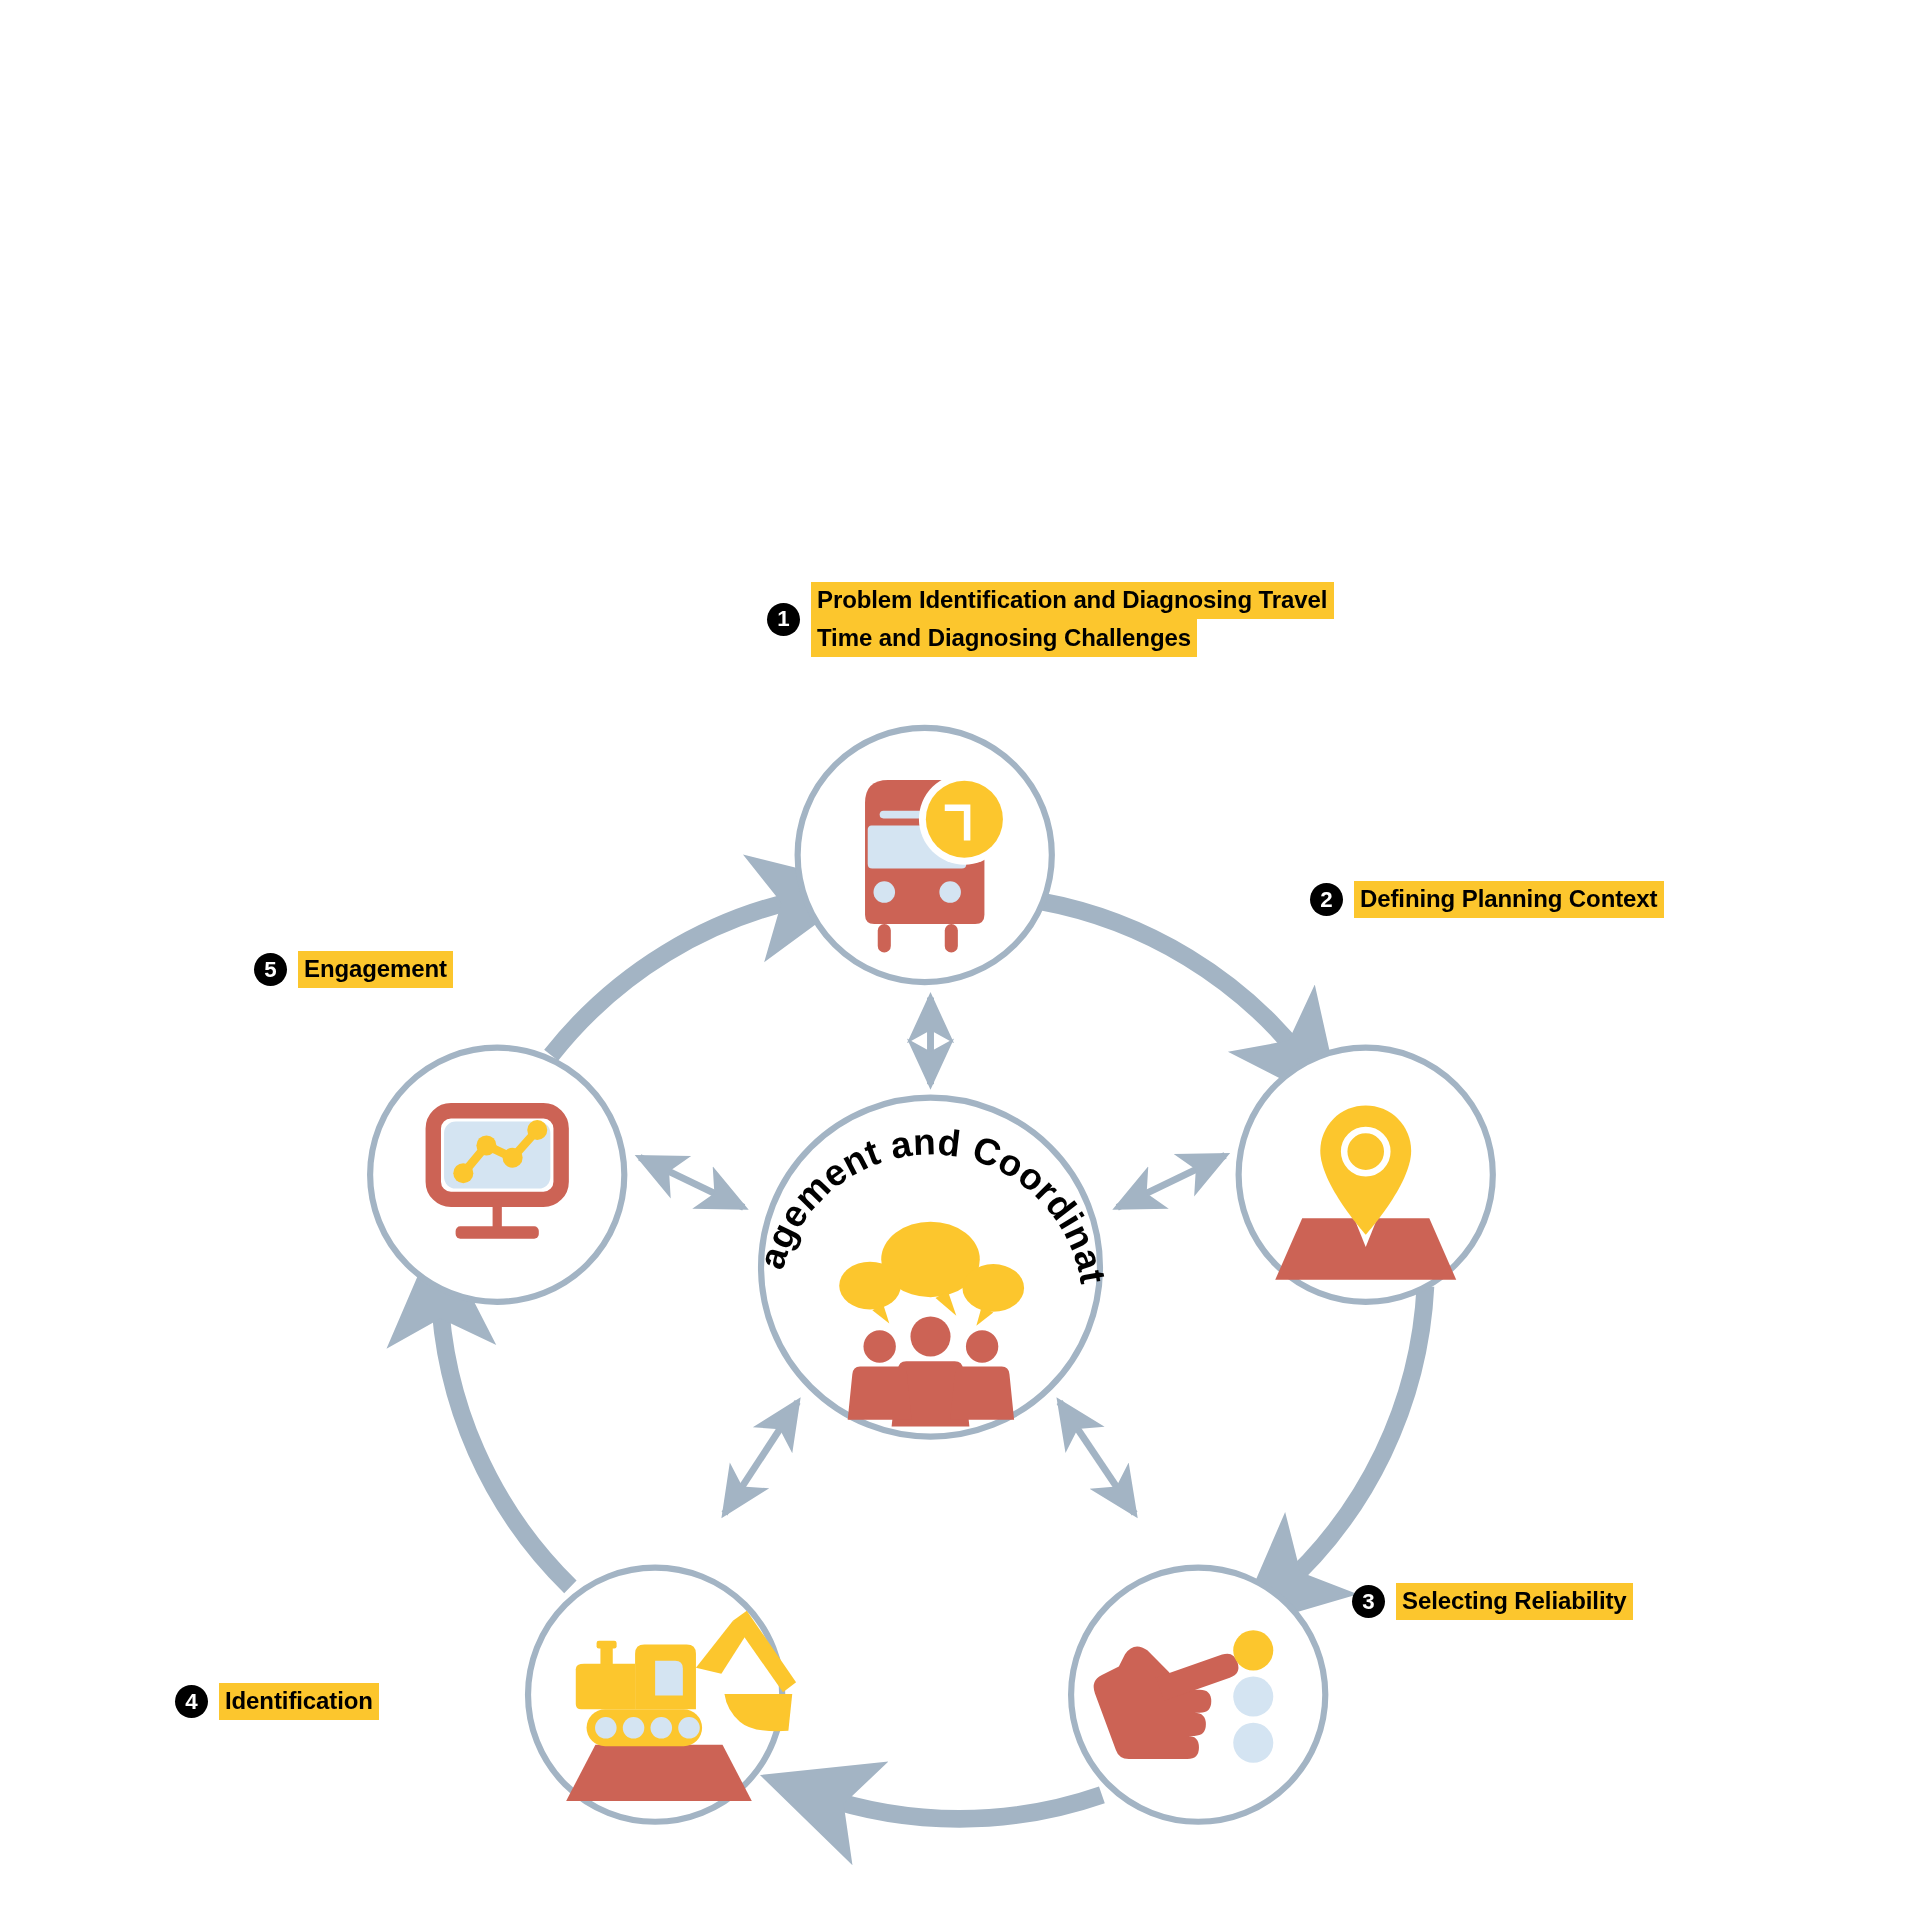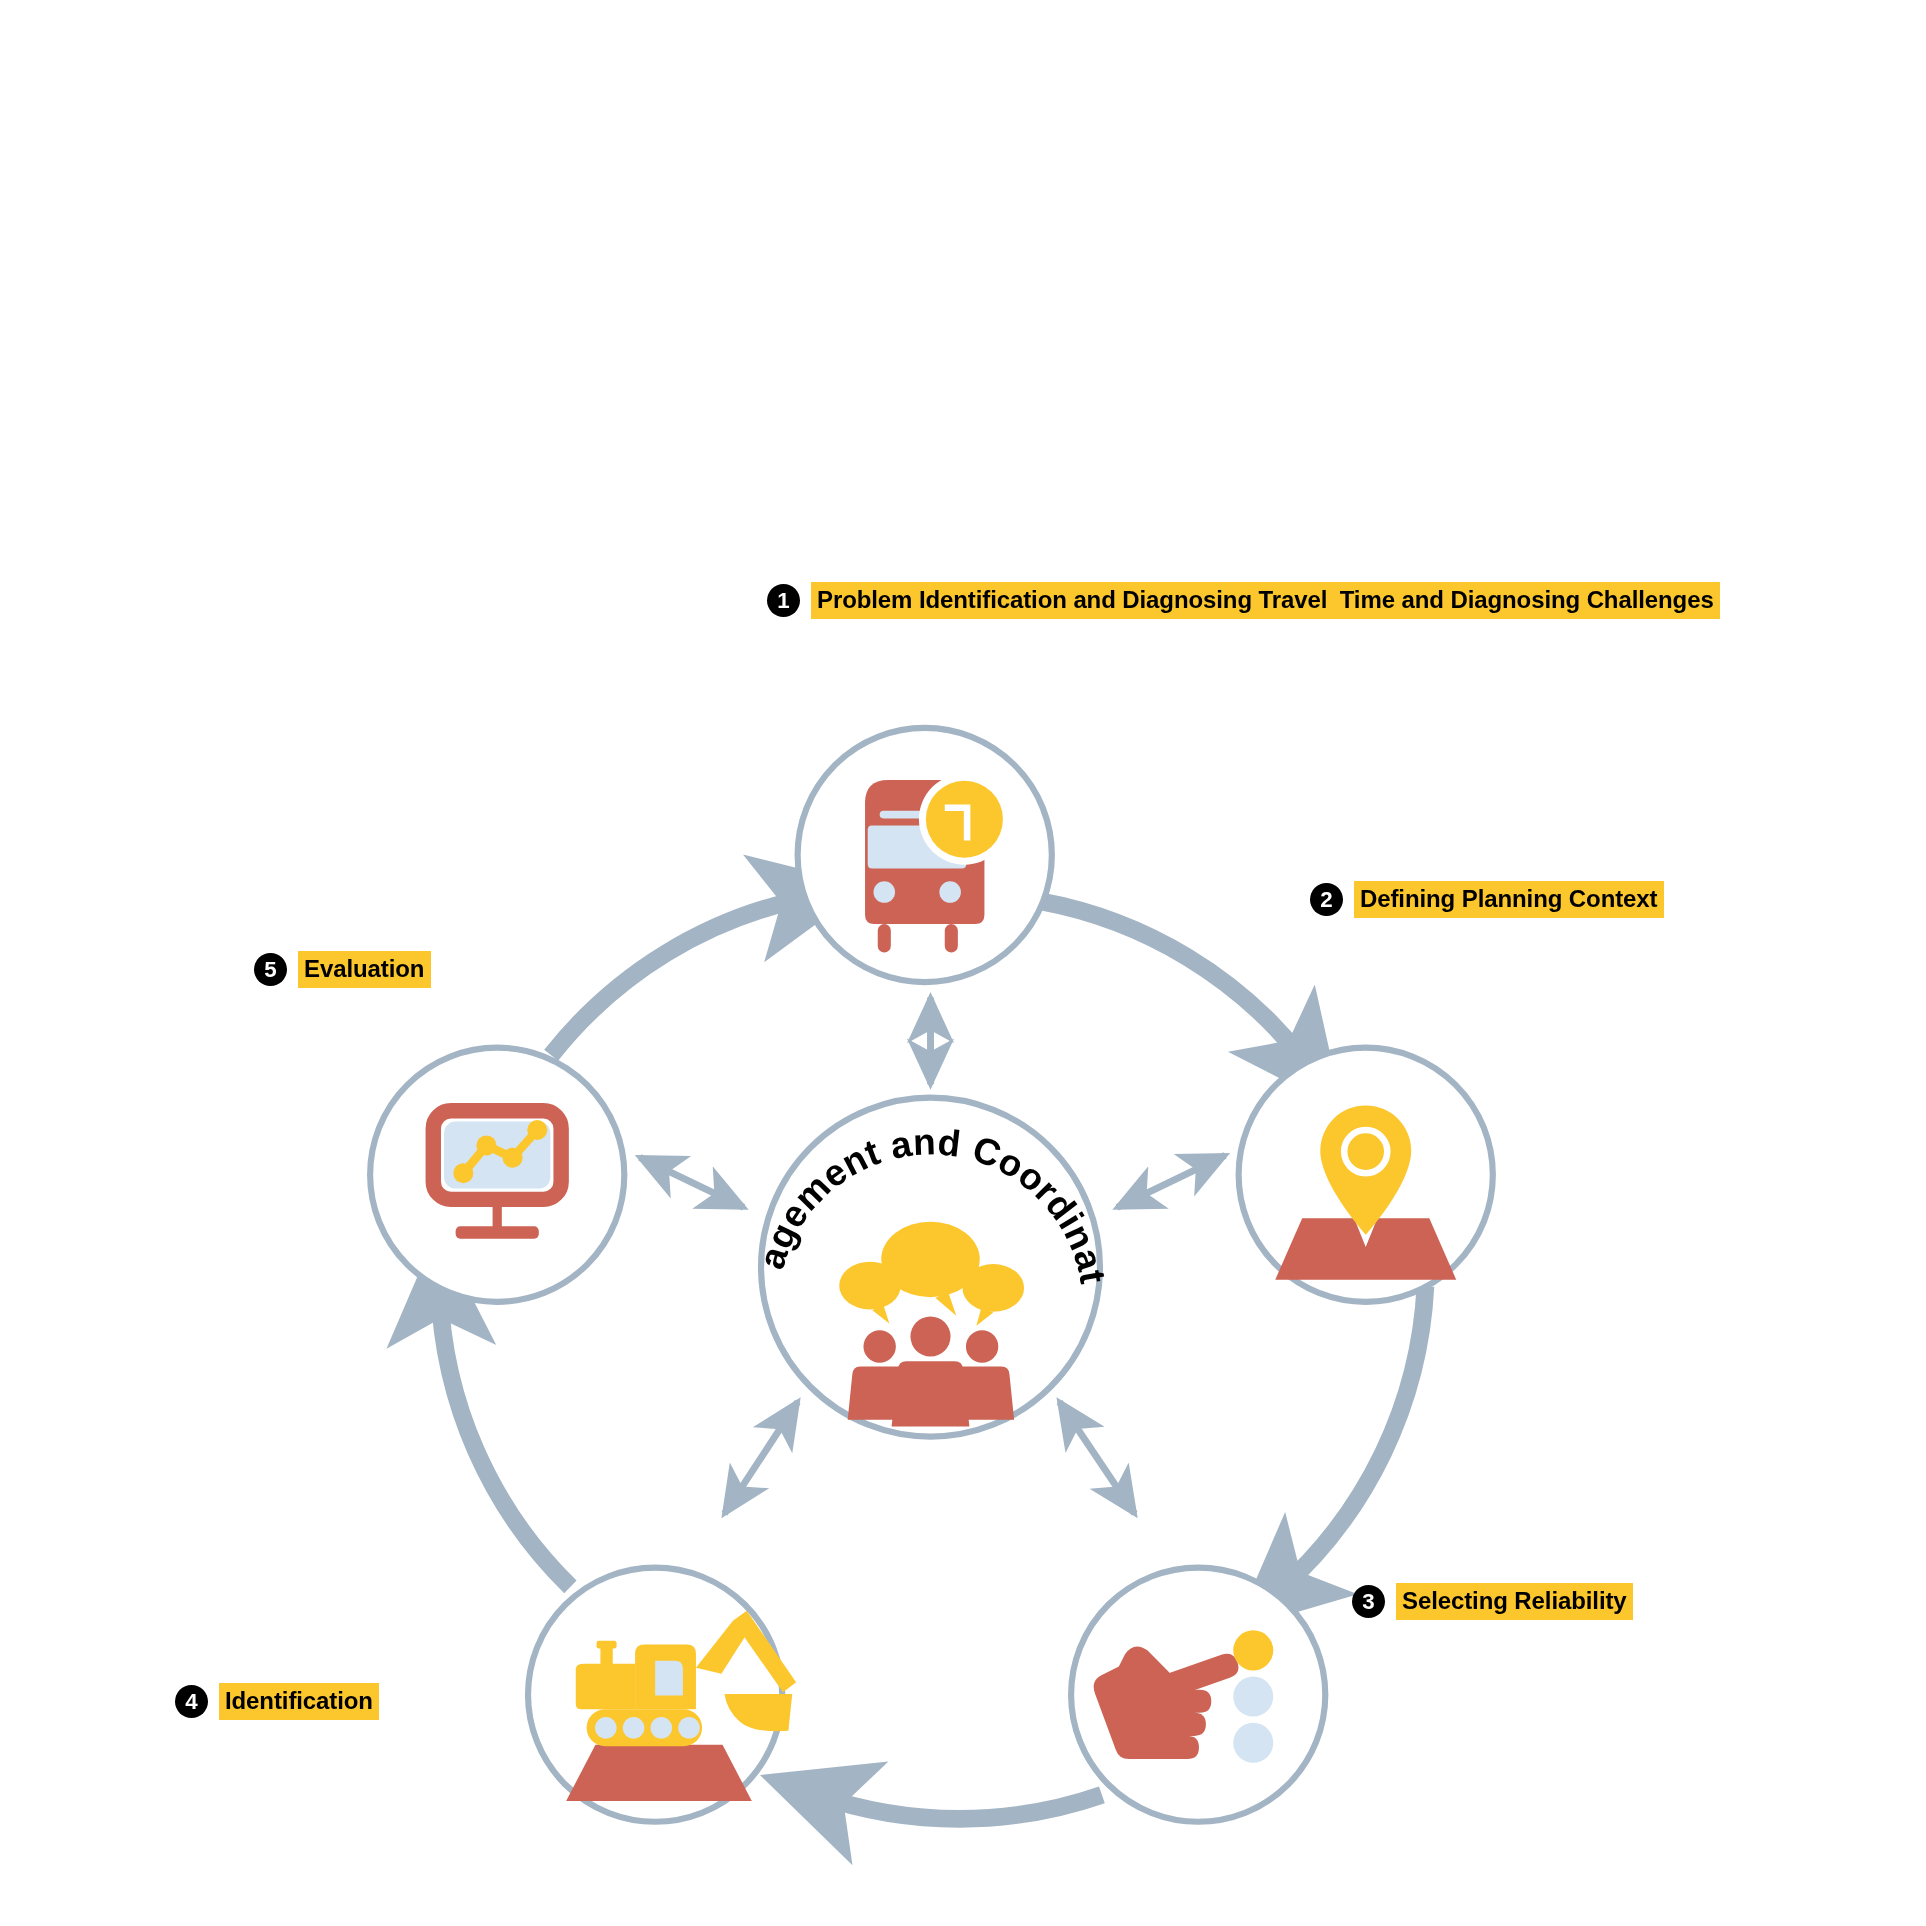--- a/index.html
+++ b/index.html
@@ -44,21 +44,21 @@
     font-weight: bold;
     display: flex;
     align-items: center;
     justify-content: center;
     line-height: 1;
     margin-right: 10.8px;
     font-family: "Liberation Sans", sans-serif;
   }
   .label-text-wrap {
     display: flex;
-    flex-direction: row;
+    flex-direction: column;
     align-items: flex-start;
     text-align: right;
   }
   .label-text {
     background: #FCC62D;
     color: #000000;
     font-size: 24px;
     font-weight: bold;
     line-height: 1.30;
     padding: 2.3px 6.2px 3.9px 6.2px;
@@ -253,18 +253,18 @@
   <div class="label-group" style="left:175px; top:1683px;">
     <div class="label-num">4</div>
     <div class="label-text-wrap">
       <span class="label-text">Identification</span>
     </div>
   </div>
 
   <div class="label-group" style="left:254px; top:951px;">
     <div class="label-num">5</div>
     <div class="label-text-wrap">
-      <span class="label-text">Evaluation</span>
+      <span class="label-text">Engagement</span>
     </div>
   </div>
 
 </div>
 
 
 </body></html>

